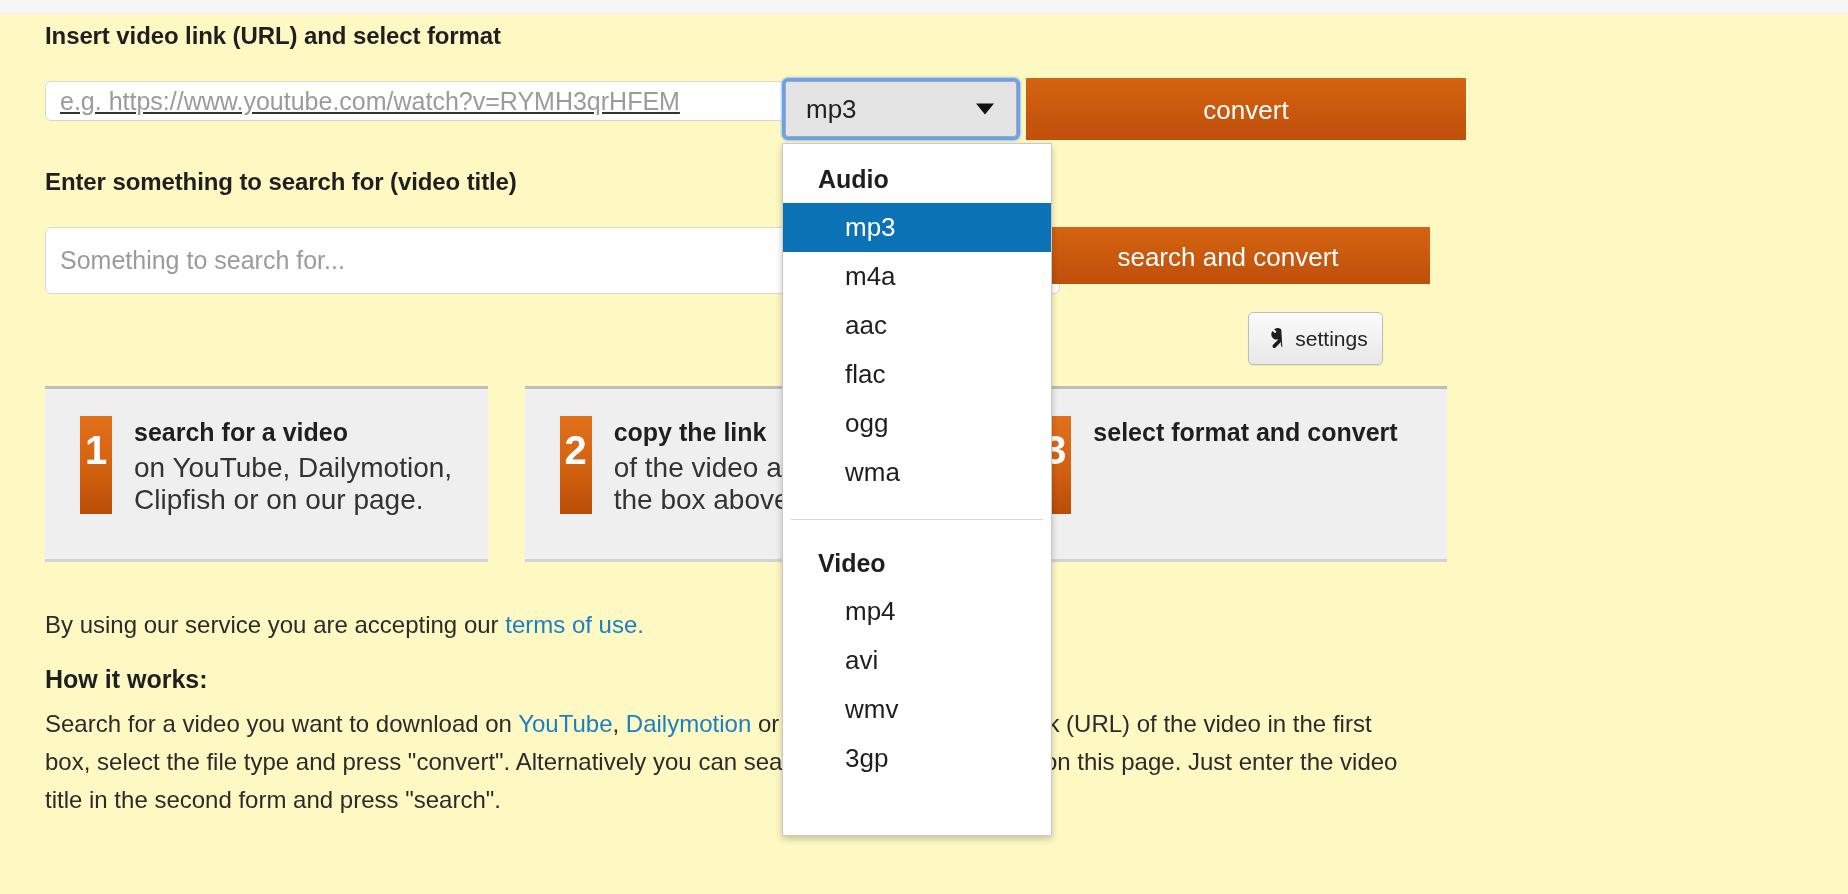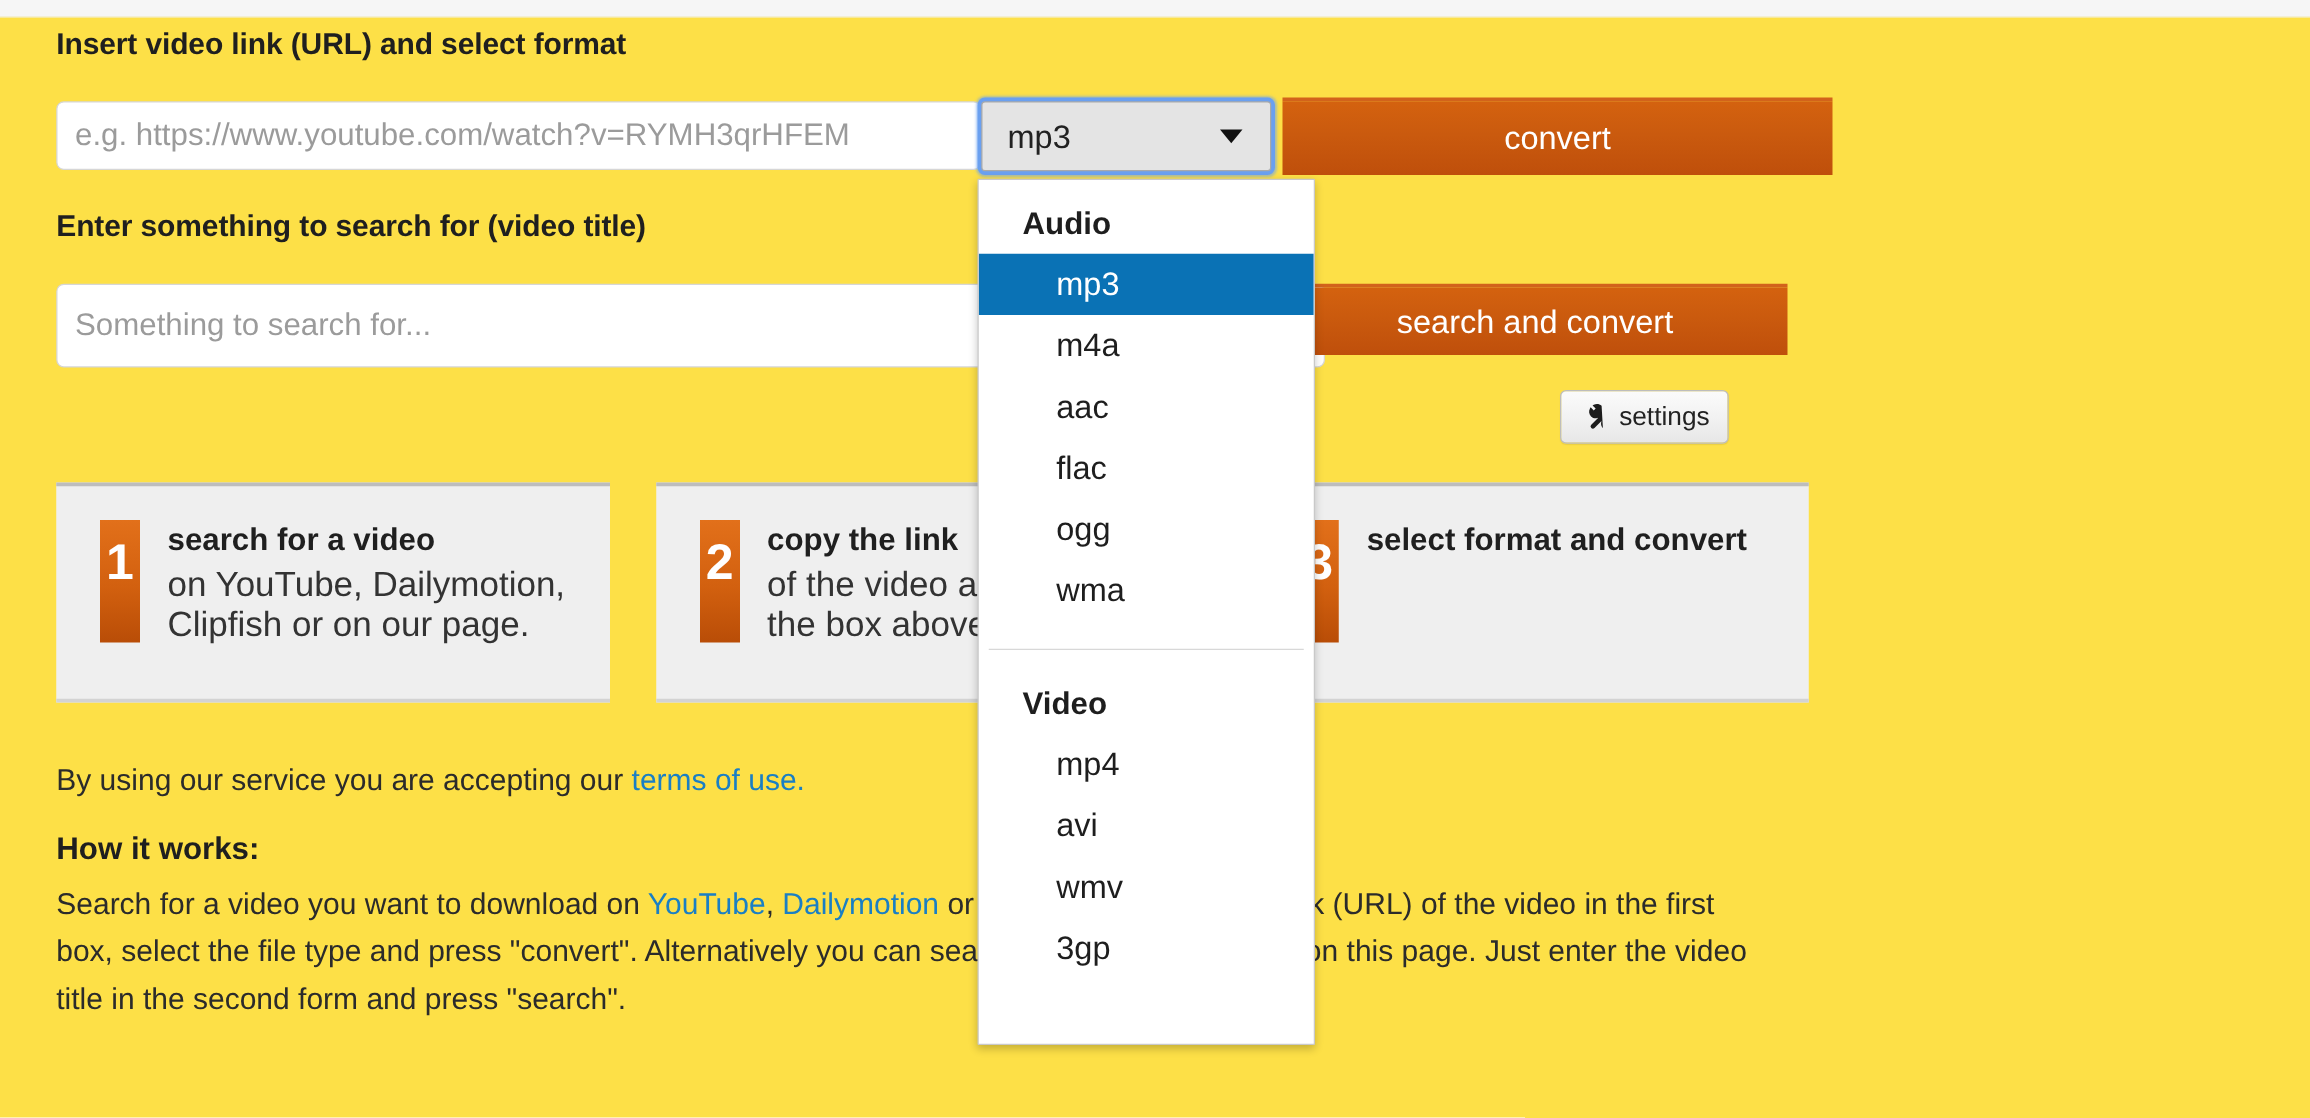--- a/index.html
+++ b/index.html
@@ -9,21 +9,21 @@
     height: 894px;
     overflow: hidden;
     background: #ffffff;
     font-family: "Liberation Sans", sans-serif;
   }
 
   #page {
     position: relative;
     width: 1848px;
     height: 894px;
-    background: #fde047;
+    background: #fef9c3;
   }
 
   
   .top-band {
     position: absolute;
     left: 0; top: 0;
     width: 1848px;
     height: 13px;
     background: #f6f6f6;
   }
@@ -64,21 +64,21 @@
     font-family: "Liberation Sans", sans-serif;
     font-size: 25px;
     color: #333;
     padding: 0 14px;
     outline: none;
   }
   .text-input::placeholder { color: #9b9b9b; opacity: 1; }
 
   #url-input {
     left: 45px; top: 81px;
-    width: 740px; height: 55px;
+    width: 740px; height: 40px; text-decoration: underline;
   }
   #search-input {
     left: 45px; top: 227px;
     width: 1015px; height: 67px;
   }
 
   
   #format-select-wrap {
     position: absolute;
     left: 782px; top: 78px;
@@ -135,21 +135,21 @@
   }
   #search-convert-btn {
     left: 1026px; top: 227px;
     width: 404px; height: 57px;
   }
 
   
   #settings-btn {
     position: absolute;
     left: 1248px; top: 312px;
-    width: 135px; height: 43px;
+    width: 135px; height: 53px;
     box-sizing: border-box;
     display: flex;
     align-items: center;
     justify-content: center;
     gap: 8px;
     background: linear-gradient(to bottom, #fbfbfb 0%, #f2f2f2 50%, #e7e7e7 100%);
     border: 1px solid #bdbdbd;
     border-radius: 5px;
     font-size: 21px;
     color: #222;

